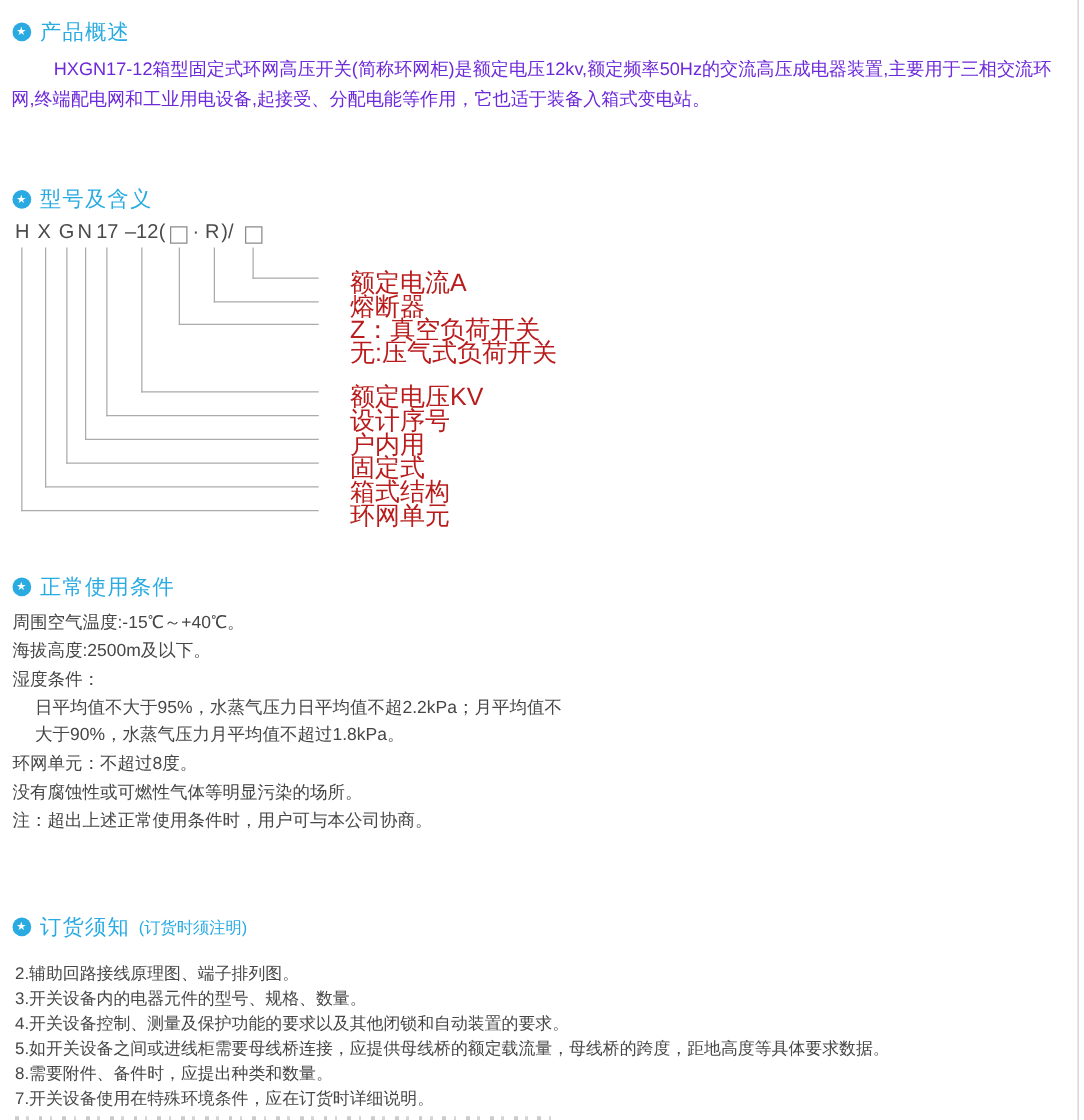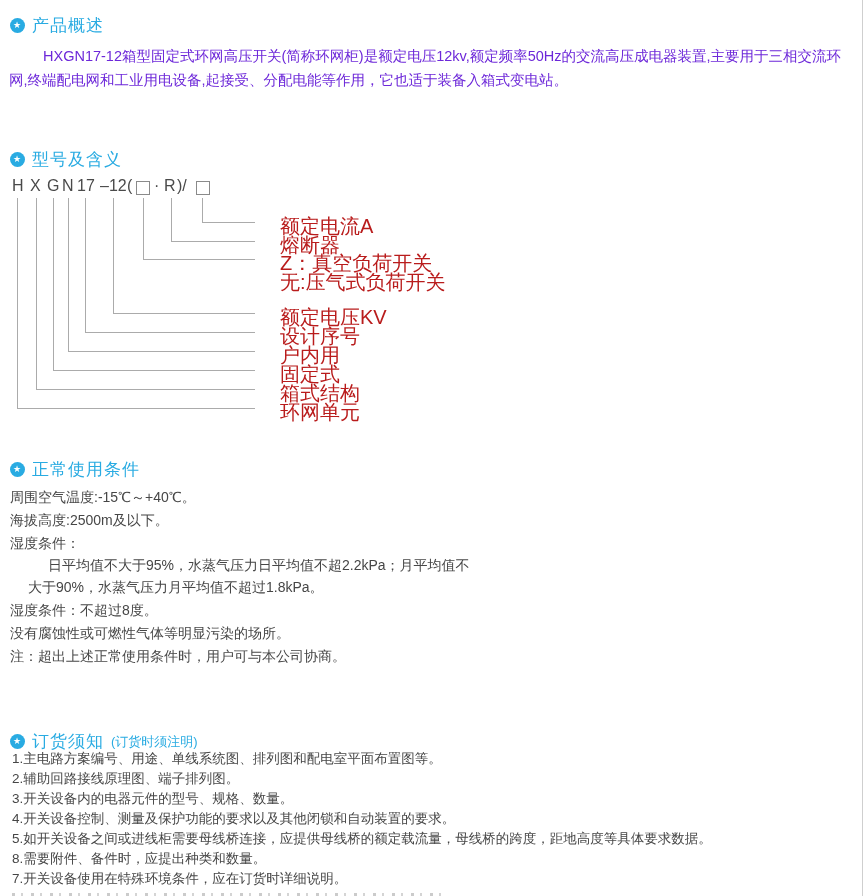--- a/index.html
+++ b/index.html
@@ -132,32 +132,31 @@
   <div class="dlabel" style="top:380px;">箱式结构</div>
   <div class="dlabel" style="top:399px;">环网单元</div>
 
   <div class="sec-header" style="top:458px;">
     <span class="star-badge">★</span>
     <span>正常使用条件</span>
   </div>
   <div class="cond-line" style="top:489px;">周围空气温度:-15℃～+40℃。</div>
   <div class="cond-line" style="top:512px;">海拔高度:2500m及以下。</div>
   <div class="cond-line" style="top:535px;font-family:Liberation Mono, monospace;">湿度条件：</div>
-  <div class="cond-line cond-indent" style="top:557px;margin-left:20px;">日平均值不大于95%，水蒸气压力日平均值不超2.2kPa；月平均值不</div>
+  <div class="cond-line cond-indent" style="top:557px;">日平均值不大于95%，水蒸气压力日平均值不超2.2kPa；月平均值不</div>
   <div class="cond-line cond-indent" style="top:579px;">大于90%，水蒸气压力月平均值不超过1.8kPa。</div>
-  <div class="cond-line" style="top:602px;">湿度条件：不超过8度。</div>
+  <div class="cond-line" style="top:602px;">环网单元：不超过8度。</div>
   <div class="cond-line" style="top:648px;">注：超出上述正常使用条件时，用户可与本公司协商。</div>
   <div class="cond-line" style="top:625px;">没有腐蚀性或可燃性气体等明显污染的场所。</div>
 
   <div class="sec-header" style="top:730px;">
     <span class="star-badge">★</span>
     <span>订货须知</span>
     <span class="sec-sub">(订货时须注明)</span>
   </div>
-  <div class="order-item" style="top:750px;">1.主电路方案编号、用途、单线系统图、排列图和配电室平面布置图等。</div>
   <div class="order-item" style="top:770px;">2.辅助回路接线原理图、端子排列图。</div>
   <div class="order-item" style="top:790px;">3.开关设备内的电器元件的型号、规格、数量。</div>
   <div class="order-item" style="top:810px;">4.开关设备控制、测量及保护功能的要求以及其他闭锁和自动装置的要求。</div>
   <div class="order-item" style="top:830px;">5.如开关设备之间或进线柜需要母线桥连接，应提供母线桥的额定载流量，母线桥的跨度，距地高度等具体要求数据。</div>
   <div class="order-item" style="top:850px;">8.需要附件、备件时，应提出种类和数量。</div>
   <div class="order-item" style="top:870px;">7.开关设备使用在特殊环境条件，应在订货时详细说明。</div>
 
   <div class="clipped-line"></div>
 </div>
 

